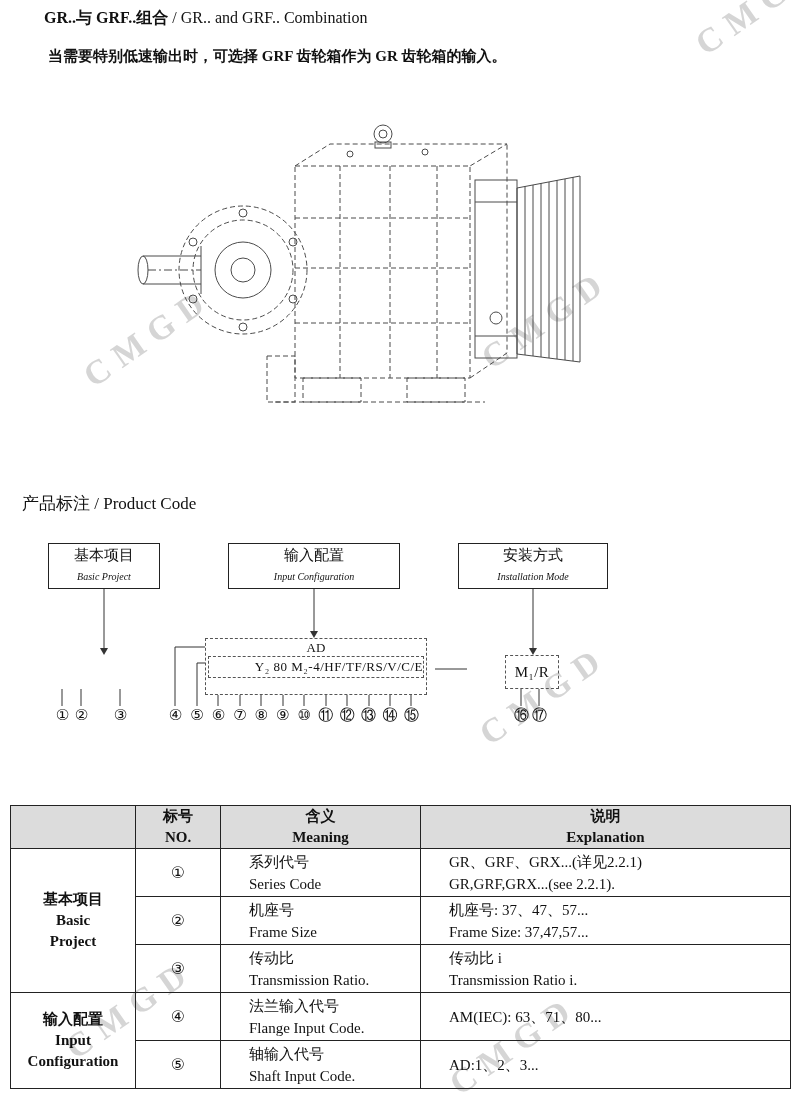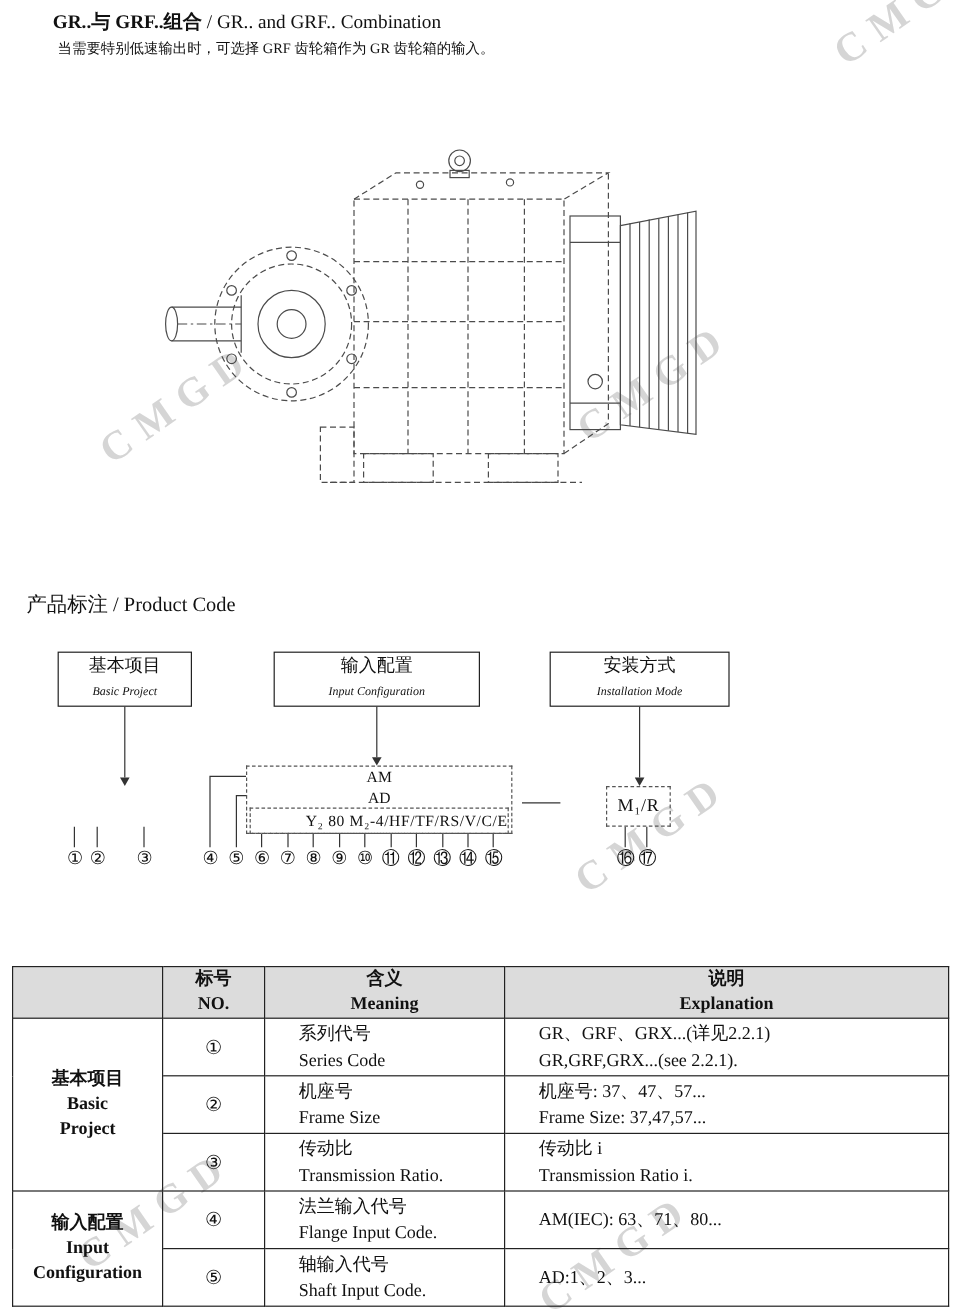--- a/index.html
+++ b/index.html
@@ -14,21 +14,21 @@
     position:absolute; z-index:0; color:#cbcbcb; opacity:.8;
     font-family:"Liberation Serif",serif; font-weight:bold;
     font-size:34px; letter-spacing:10px; white-space:nowrap;
     transform:rotate(-35deg);
   }
   .content { position:relative; z-index:1; }
 
   
   .doc-title { position:absolute; left:44px; top:8px; font-size:16px; }
   .doc-title .zh { font-weight:bold; }
-  .intro { position:absolute; left:48px; top:28px; font-size:12px; line-height:24px; }
+  .intro { position:absolute; left:48px; top:44px; font-size:15px; line-height:24px;font-weight:bold; }
 
   
   .drawing-wrap { position:absolute; left:125px; top:118px; width:470px; height:312px; }
   .drawing { width:100%; height:100%; }
 
   
   .section-title { position:absolute; left:22px; top:492px; font-size:17px; }
 
   
   .diagram { position:absolute; left:0; top:535px; width:800px; height:235px; }
@@ -201,21 +201,20 @@
         <div class="zh">输入配置</div>
         <div class="en">Input Configuration</div>
       </div>
       <div class="dbox" style="left:458px;top:8px;width:150px;height:46px">
         <div class="zh">安装方式</div>
         <div class="en">Installation Mode</div>
       </div>
 
 
       <div class="mid-box" style="left:205px;top:103px;width:222px;height:57px">
-        <div class="row">AM</div>
         <div class="row">AD</div>
         <div class="sub">Y₂ 80 M₂-4/HF/TF/RS/V/C/E</div>
       </div>
 
       <div class="code-box" style="left:505px;top:120px;width:54px;height:34px">
         <span>M₁/R</span>
       </div>
 
       <span class="circ abs" style="left:54px;top:171px">①</span>
       <span class="circ abs" style="left:73px;top:171px">②</span>

